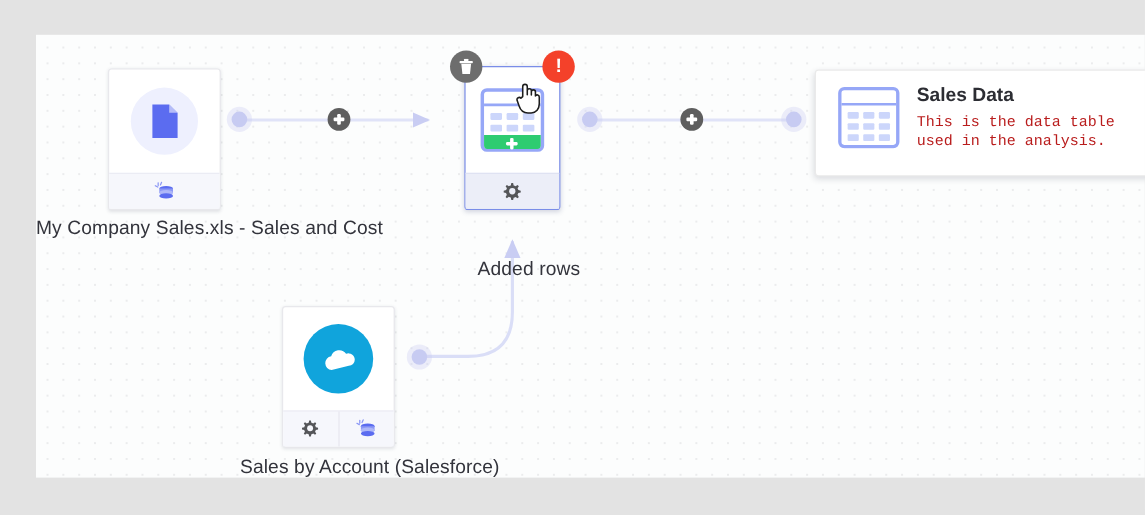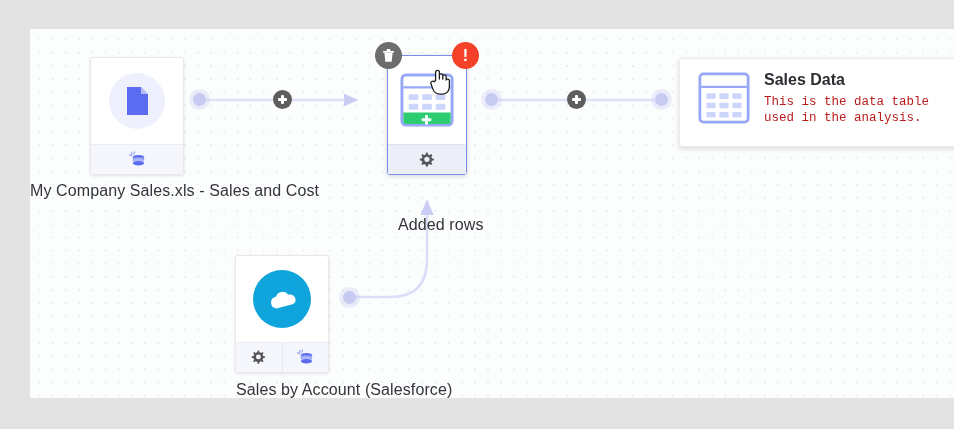--- a/index.html
+++ b/index.html
@@ -268,21 +268,21 @@
           <ellipse cx="11" cy="14" rx="6" ry="2.3" fill="#5b6cf0"></ellipse>
           <g stroke="#8b97f5" stroke-width="1.1" stroke-linecap="round">
             <line x1="4" y1="2.5" x2="4" y2="5"></line>
             <line x1="1.5" y1="5" x2="3.6" y2="6.2"></line>
             <line x1="7" y1="2" x2="6" y2="4.3"></line>
           </g>
         </svg>
       </div>
     </div>
   </div>
-  <div class="node-label" style="left:170px; top:352px;margin-left:36px;">Sales by Account (Salesforce)</div>
+  <div class="node-label" style="left:170px; top:352px;">Sales by Account (Salesforce)</div>
 
   <div id="tooltip">
     <div class="tip-icon">
       <svg width="52" height="52" viewBox="0 0 56 56">
         <rect x="2" y="2" width="52" height="52" rx="4" fill="#ffffff" stroke="#96a7f7" stroke-width="3"></rect>
         <line x1="3.5" y1="16" x2="52.5" y2="16" stroke="#96a7f7" stroke-width="2.4"></line>
         <g fill="#ccd6fb">
           <rect x="9" y="23" width="10" height="6" rx="1"></rect>
           <rect x="23" y="23" width="10" height="6" rx="1"></rect>
           <rect x="37" y="23" width="10" height="6" rx="1"></rect>

